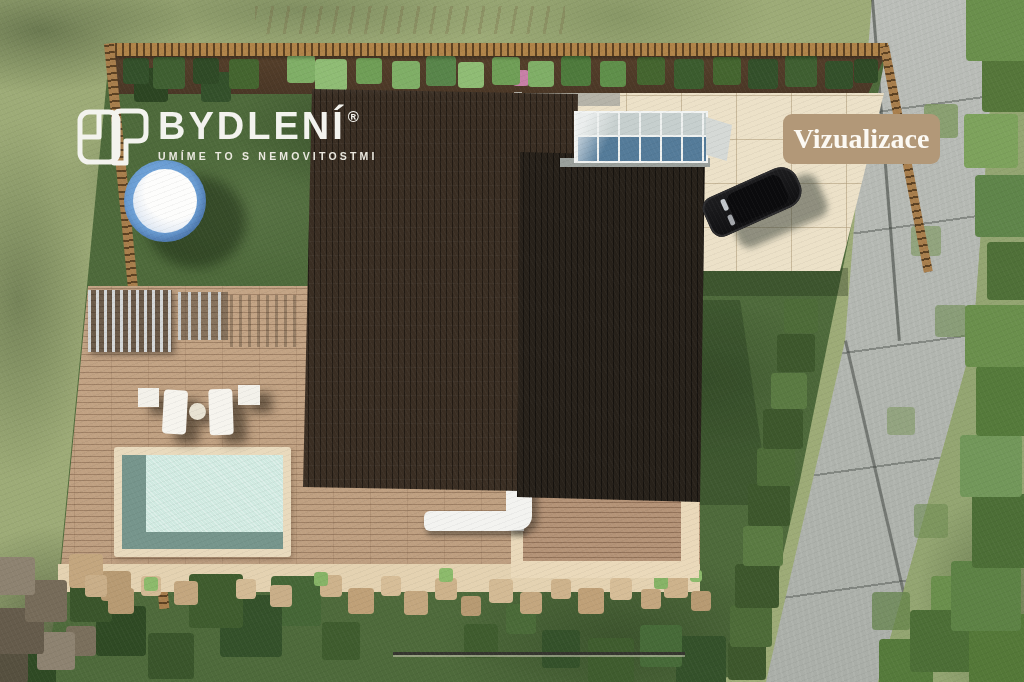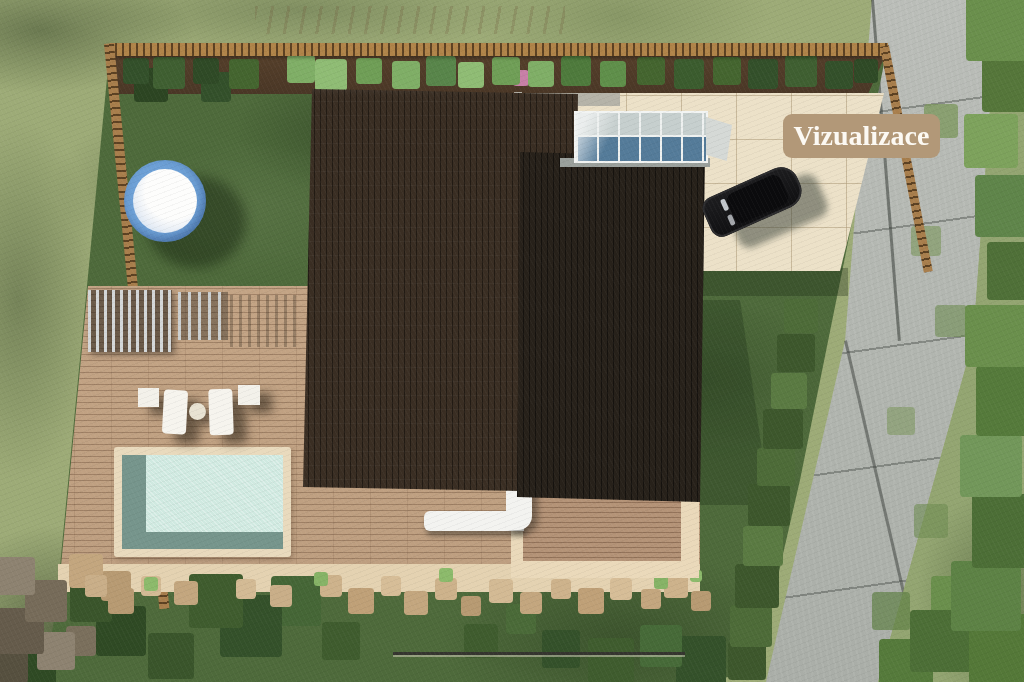--- a/index.html
+++ b/index.html
@@ -157,21 +157,21 @@
   .car-glass2{left:20px;top:24px;width:5px;height:11px;background:rgba(225,230,235,.7);border-radius:2px;}
 
   
   .logo{left:76px;top:106px;display:flex;align-items:flex-start;color:#f3f3ee;}
   .logo svg{display:block;}
   .logo-textcol{margin-left:8px;}
   .logo-brandline{display:flex;align-items:flex-start;}
   .logo-brand{font-size:38px;font-weight:bold;letter-spacing:3px;line-height:40px;}
   .logo-reg{font-size:15px;font-weight:bold;margin-top:2px;margin-left:2px;}
   .logo-tagline{font-size:10.5px;font-weight:bold;letter-spacing:3.2px;color:#ebe9e0;margin-top:4px;}
-  .badge{left:783px;top:114px;width:157px;height:44px;background:#b29878;border-radius:9px;
+  .badge{left:783px;top:114px;width:157px;height:50px;background:#b29878;border-radius:9px;
     display:flex;align-items:center;justify-content:center;
     font-family:"Liberation Serif",serif;font-weight:bold;font-size:28px;color:#fcf9f3;}
 
   
   .speckle{left:0;top:0;width:1024px;height:682px;pointer-events:none;
     background:
       repeating-linear-gradient(63deg, rgba(255,255,255,.028) 0 1px, transparent 1px 4px),
       repeating-linear-gradient(-21deg, rgba(0,0,0,.035) 0 1px, transparent 1px 5px);}
 </style>
 </head>
@@ -286,16 +286,32 @@
 
   <div class="ab car-shadow"></div>
   <div class="ab car-body">
     <div class="ab car-roof"></div>
     <div class="ab car-glass1"></div>
     <div class="ab car-glass2"></div>
   </div>
 
   <div class="ab speckle"></div>
 
+  <div class="ab logo">
+    <span>
+      <svg width="74" height="60" viewBox="0 0 74 60" fill="none" stroke="#f3f3ee" stroke-width="5" stroke-linejoin="round">
+        <rect x="4" y="6" width="38" height="50" rx="9"></rect>
+        <path d="M4 31 H23 V6"></path>
+        <path d="M38 57 V12 Q38 5 45 5 H62 Q70 5 70 13 V27 Q70 35 62 35 H50 V57 Z"></path>
+      </svg>
+    </span>
+    <span class="logo-textcol">
+      <span class="logo-brandline">
+        <span class="logo-brand">BYDLENÍ</span>
+        <span class="logo-reg">®</span>
+      </span>
+      <div class="logo-tagline">UMÍME TO S NEMOVITOSTMI</div>
+    </span>
+  </div>
 
   <div class="ab badge">Vizualizace</div>
 
 </div>
 
 </body></html>

